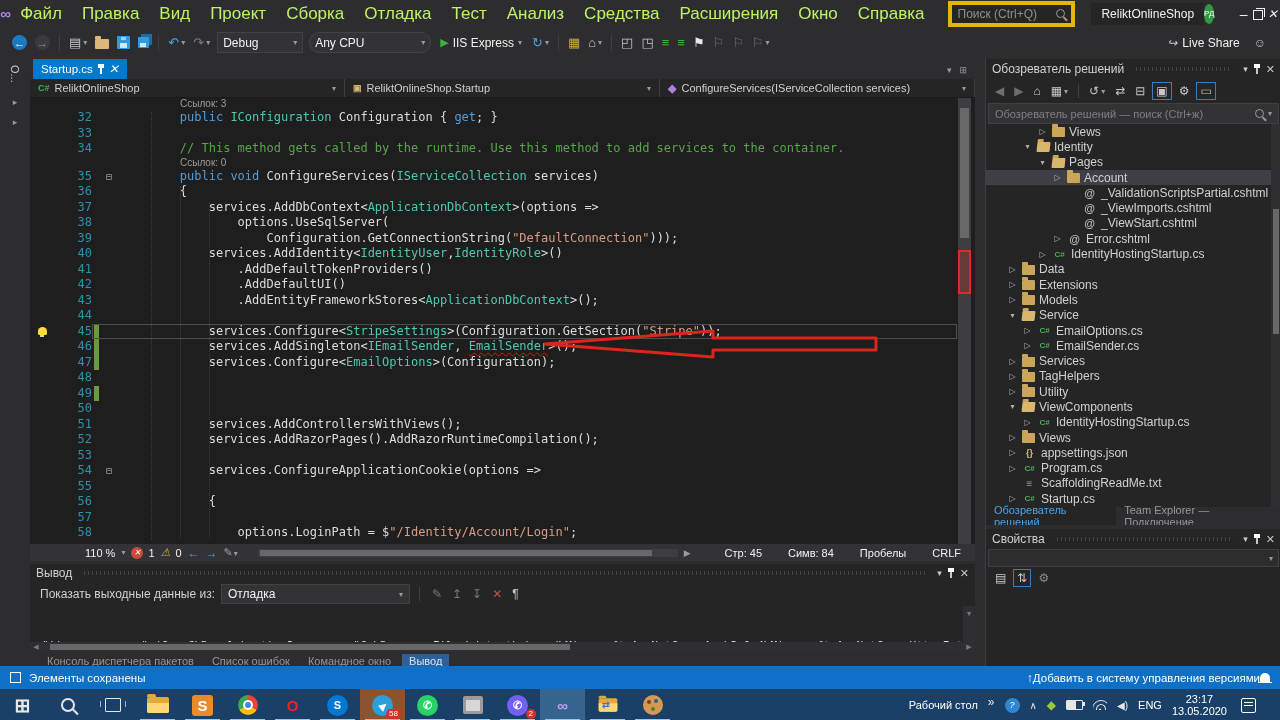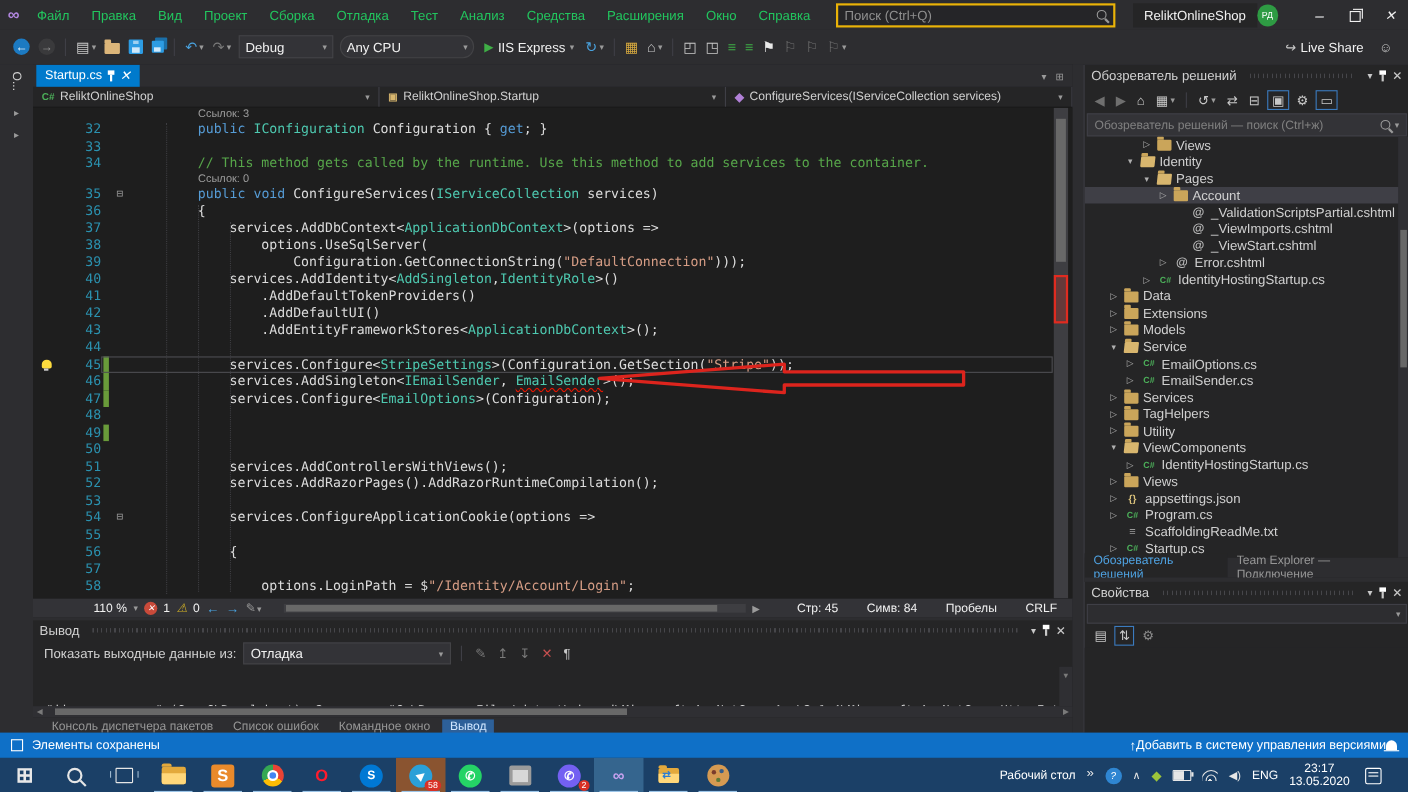--- a/index.html
+++ b/index.html
@@ -3,22 +3,22 @@
 <meta charset="utf-8">
 <style>
   html,body{margin:0;padding:0;background:#000;}
   #root{width:1280px;height:720px;display:flex;flex-direction:column;overflow:hidden;
         font-family:"Liberation Sans",sans-serif;font-size:12px;color:#ccc;background:#2d2d30;}
   
   .titlebar{height:27px;background:#2d2d30;display:flex;align-items:center;flex:none;}
   .vs-logo{width:26px;text-align:center;color:#b287e0;font-size:15px;font-weight:bold;}
   .vs-logo::before{content:'∞';}
   .menubar{display:flex;gap:2px;}
-  .menu-item{padding:3px 9px;color:#22c55e;font-size:12px;cursor:default;}
-  .qsearch{width:252px;height:18px;margin-left:14px;background:#252528;border:2px solid #eab308;
+  .menu-item{padding:3px 9px;color:#bef264;font-size:17px;cursor:default;}
+  .qsearch{width:252px;height:18px;margin-left:14px;background:#252528;border:4px solid #eab308;
            display:flex;align-items:center;justify-content:space-between;padding:0 6px;color:#8f8f8f;}
   .mag{width:7px;height:7px;border:1.5px solid #9a9a9a;border-radius:50%;position:relative;display:inline-block;}
   .mag::after{content:'';position:absolute;width:5px;height:1.5px;background:#9a9a9a;transform:rotate(45deg);right:-4px;bottom:-2px;}
   .wtitle{margin-left:16px;padding:4px 10px;background:#252526;color:#f1f1f1;}
   .tspacer{flex:1;}
   .avatar{width:20px;height:20px;border-radius:50%;background:#2e9b43;color:#fff;font-size:8px;
           display:flex;align-items:center;justify-content:center;margin-right:22px;}
   .winbtn{width:34px;height:27px;display:flex;align-items:center;justify-content:center;color:#f1f1f1;}
   .min-ic::before{content:'–';font-size:14px;}
   .ic-restore{width:8px;height:8px;border:1px solid #f1f1f1;position:relative;margin-top:2px;}
@@ -427,21 +427,21 @@
               <span class="c-num">39</span>
               <span class="c-bar"></span>
               <span class="c-fold"></span>
               <span class="c-code"><span class="tk-d">                    Configuration.GetConnectionString(</span><span class="tk-s">"DefaultConnection"</span><span class="tk-d">)));</span></span>
             </div>
             <div class="code-row">
               <span class="c-bulb"></span>
               <span class="c-num">40</span>
               <span class="c-bar"></span>
               <span class="c-fold"></span>
-              <span class="c-code"><span class="tk-d">            services.AddIdentity&lt;</span><span class="tk-t">AddSingleton</span><span class="tk-d">,</span><span class="tk-t">IdentityRole</span><span class="tk-d">&gt;()</span></span>
+              <span class="c-code"><span class="tk-d">            services.AddIdentity&lt;</span><span class="tk-t">IdentityUser</span><span class="tk-d">,</span><span class="tk-t">IdentityRole</span><span class="tk-d">&gt;()</span></span>
             </div>
             <div class="code-row">
               <span class="c-bulb"></span>
               <span class="c-num">41</span>
               <span class="c-bar"></span>
               <span class="c-fold"></span>
               <span class="c-code"><span class="tk-d">                .AddDefaultTokenProviders()</span></span>
             </div>
             <div class="code-row">
               <span class="c-bulb"></span>

